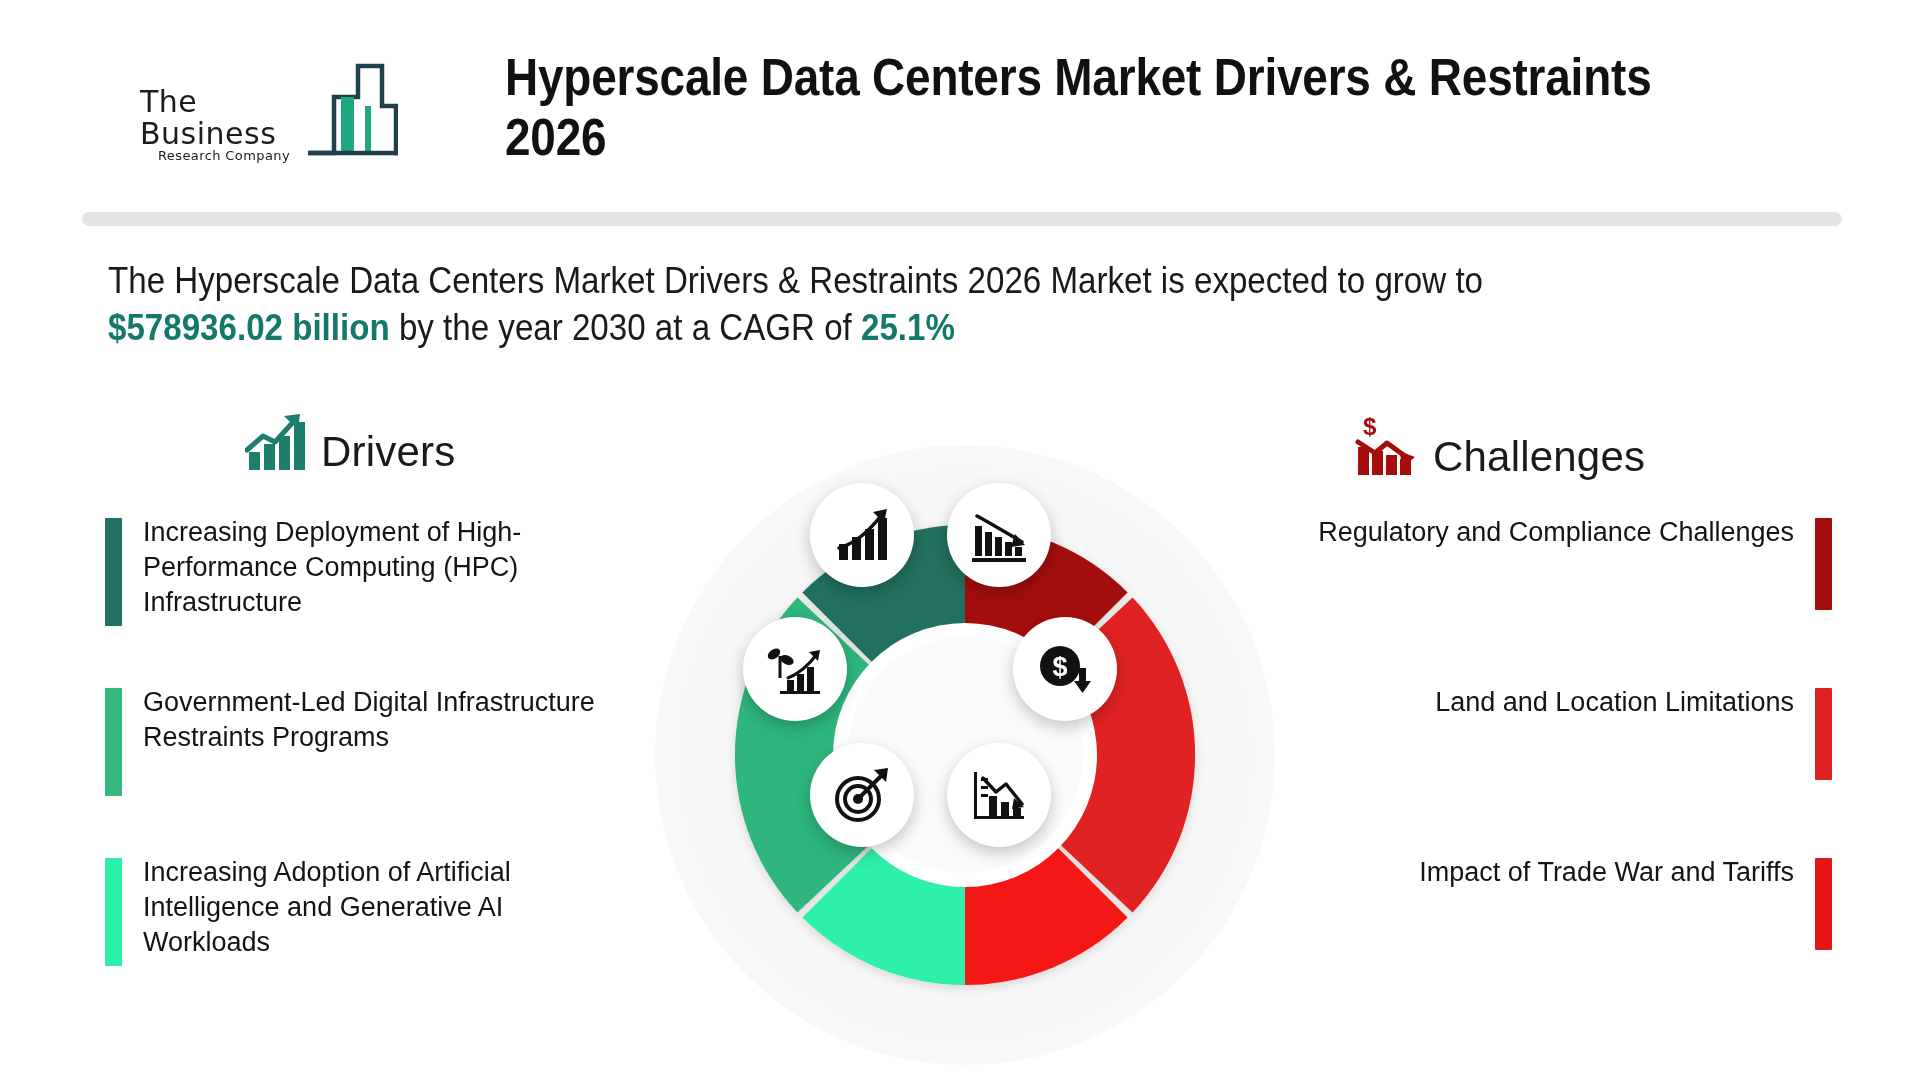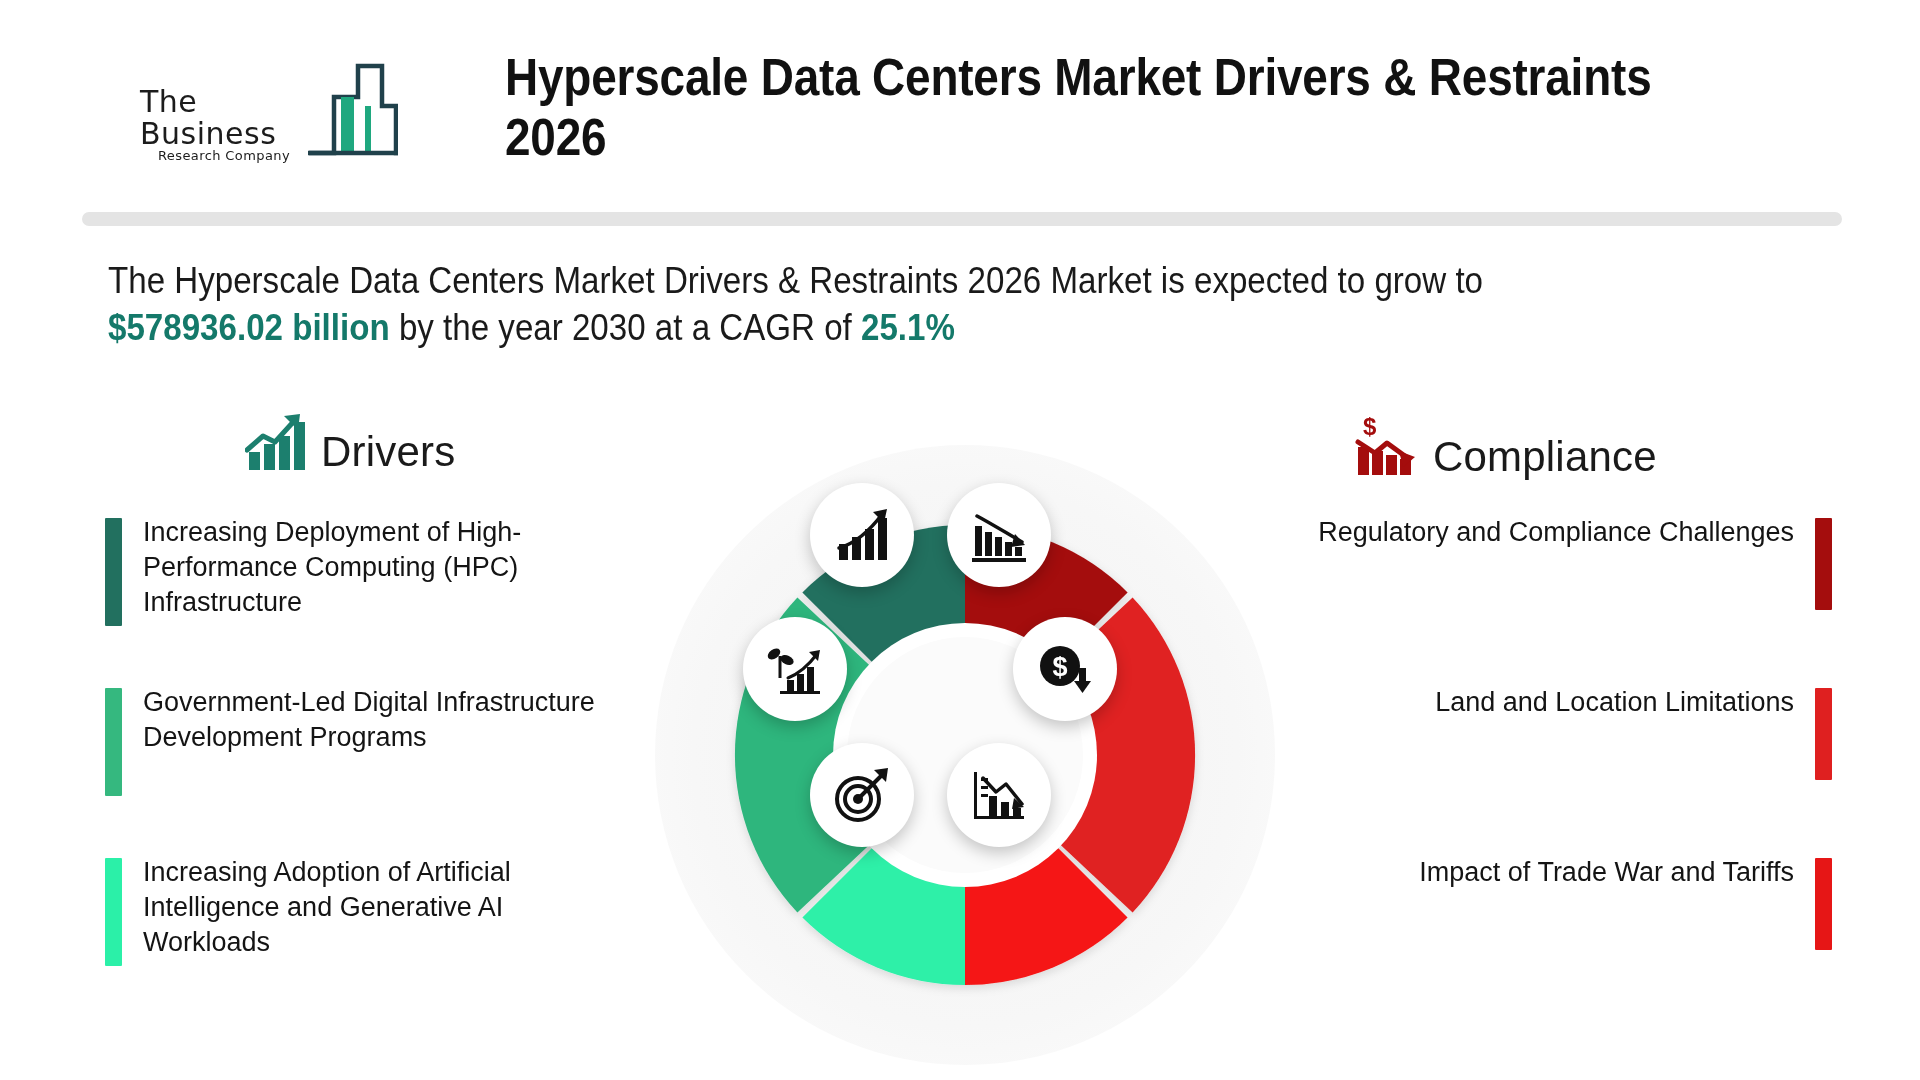--- a/index.html
+++ b/index.html
@@ -126,31 +126,31 @@
       <svg width="64" height="62" viewBox="0 0 64 62">
         <text x="8" y="20" font-family="Liberation Sans, sans-serif" font-size="24" font-weight="bold" fill="#a40d0d">$</text>
         <rect x="3" y="32" width="11" height="28" fill="#a40d0d"></rect>
         <rect x="17" y="36" width="11" height="24" fill="#a40d0d"></rect>
         <rect x="31" y="40" width="11" height="20" fill="#a40d0d"></rect>
         <rect x="45" y="44" width="11" height="16" fill="#a40d0d"></rect>
         <path d="M3 27 L20 38 L32 28 L54 44" fill="none" stroke="#a40d0d" stroke-width="5" stroke-linecap="round" stroke-linejoin="round"></path>
         <path d="M44 36 L60 42 L48 52 Z" fill="#a40d0d"></path>
       </svg>
     </span>
-    <span class="ht">Compliance</span>
+    <span class="ht">Challenges</span>
   </div>
 
   <div class="list" id="drivers-list">
     <div class="item left">
       <div class="bar" style="height:108px;background:#22705f;"></div>
       <div class="txt">Increasing Deployment of High-Performance Computing (HPC) Infrastructure</div>
     </div>
     <div class="item left">
       <div class="bar" style="height:108px;background:#35b87f;"></div>
-      <div class="txt">Government-Led Digital Infrastructure Development Programs</div>
+      <div class="txt">Government-Led Digital Infrastructure Restraints Programs</div>
     </div>
     <div class="item left">
       <div class="bar" style="height:108px;background:#2bf0a8;"></div>
       <div class="txt">Increasing Adoption of Artificial Intelligence and Generative AI Workloads</div>
     </div>
   </div>
 
   <div class="list" id="restraints-list">
     <div class="item right">
       <div class="bar" style="height:92px;background:#a40d0d;"></div>

